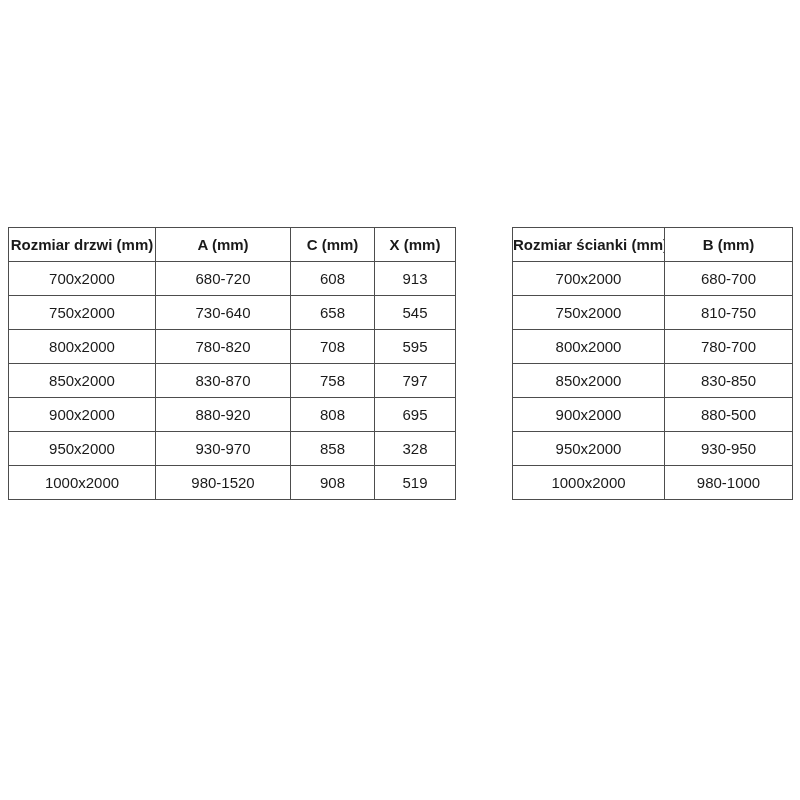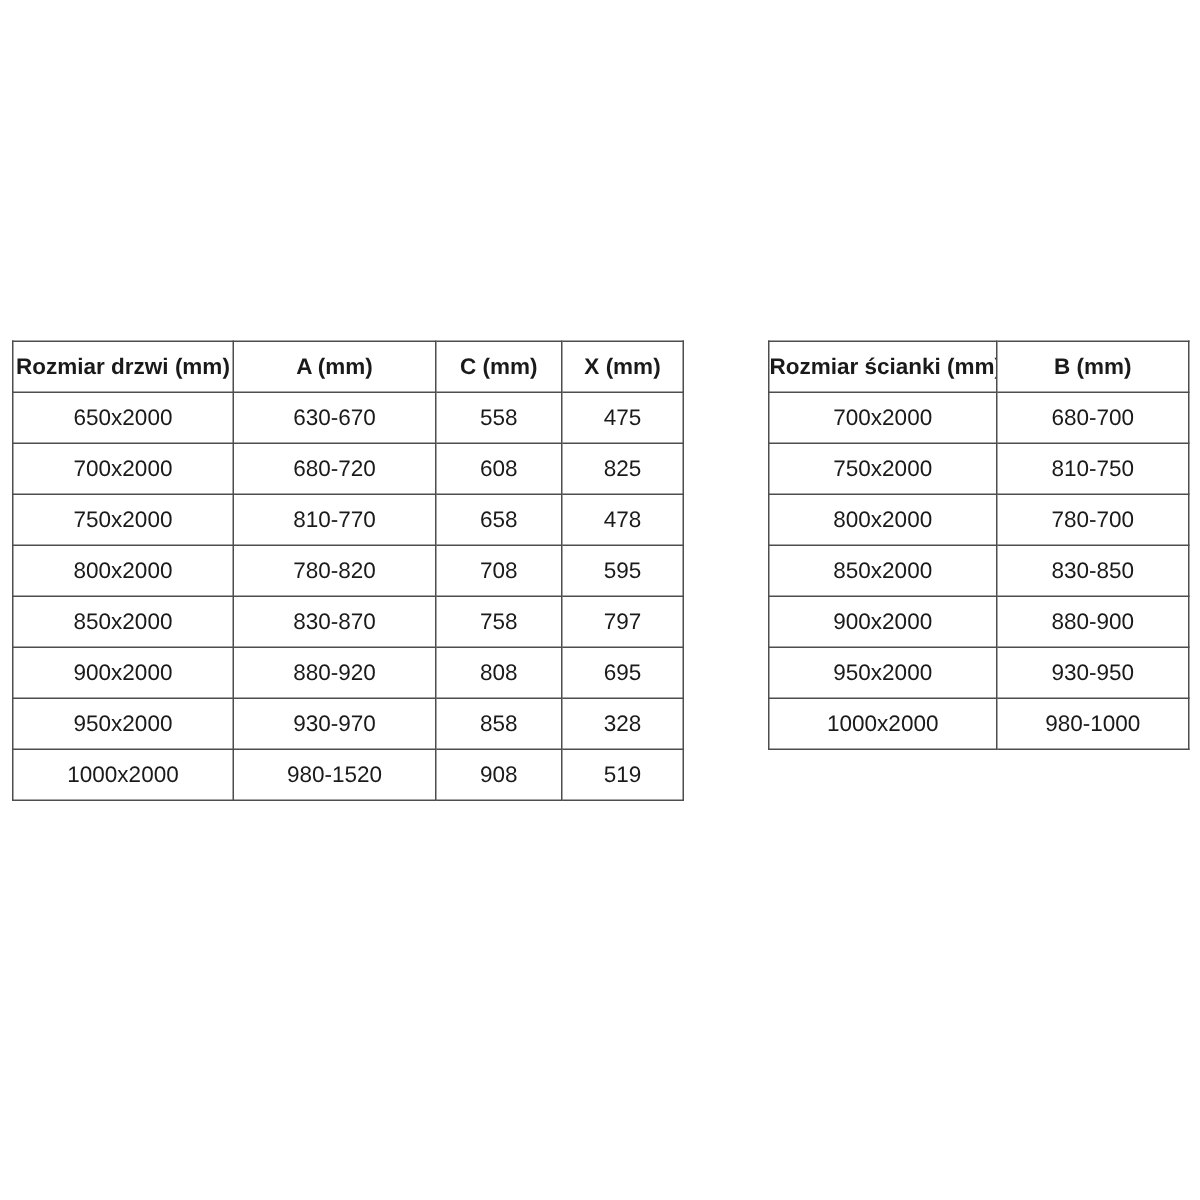--- a/index.html
+++ b/index.html
@@ -69,36 +69,30 @@
     <thead>
       <tr>
           <th>Rozmiar drzwi (mm)</th>
           <th>A (mm)</th>
           <th>C (mm)</th>
           <th>X (mm)</th>
         </tr>
     </thead>
     <tbody>
         <tr>
-          <td>650x2000</td>
-          <td>630-670</td>
-          <td>558</td>
-          <td>475</td>
-        </tr>
-        <tr>
           <td>700x2000</td>
           <td>680-720</td>
           <td>608</td>
-          <td>825</td>
+          <td>913</td>
         </tr>
         <tr>
           <td>750x2000</td>
-          <td>810-770</td>
+          <td>730-640</td>
           <td>658</td>
-          <td>478</td>
+          <td>545</td>
         </tr>
         <tr>
           <td>800x2000</td>
           <td>780-820</td>
           <td>708</td>
           <td>595</td>
         </tr>
         <tr>
           <td>850x2000</td>
           <td>830-870</td>
@@ -149,21 +143,21 @@
         <tr>
           <td>800x2000</td>
           <td>780-700</td>
         </tr>
         <tr>
           <td>850x2000</td>
           <td>830-850</td>
         </tr>
         <tr>
           <td>900x2000</td>
-          <td>880-900</td>
+          <td>880-500</td>
         </tr>
         <tr>
           <td>950x2000</td>
           <td>930-950</td>
         </tr>
         <tr>
           <td>1000x2000</td>
           <td>980-1000</td>
         </tr>
       </tbody>

